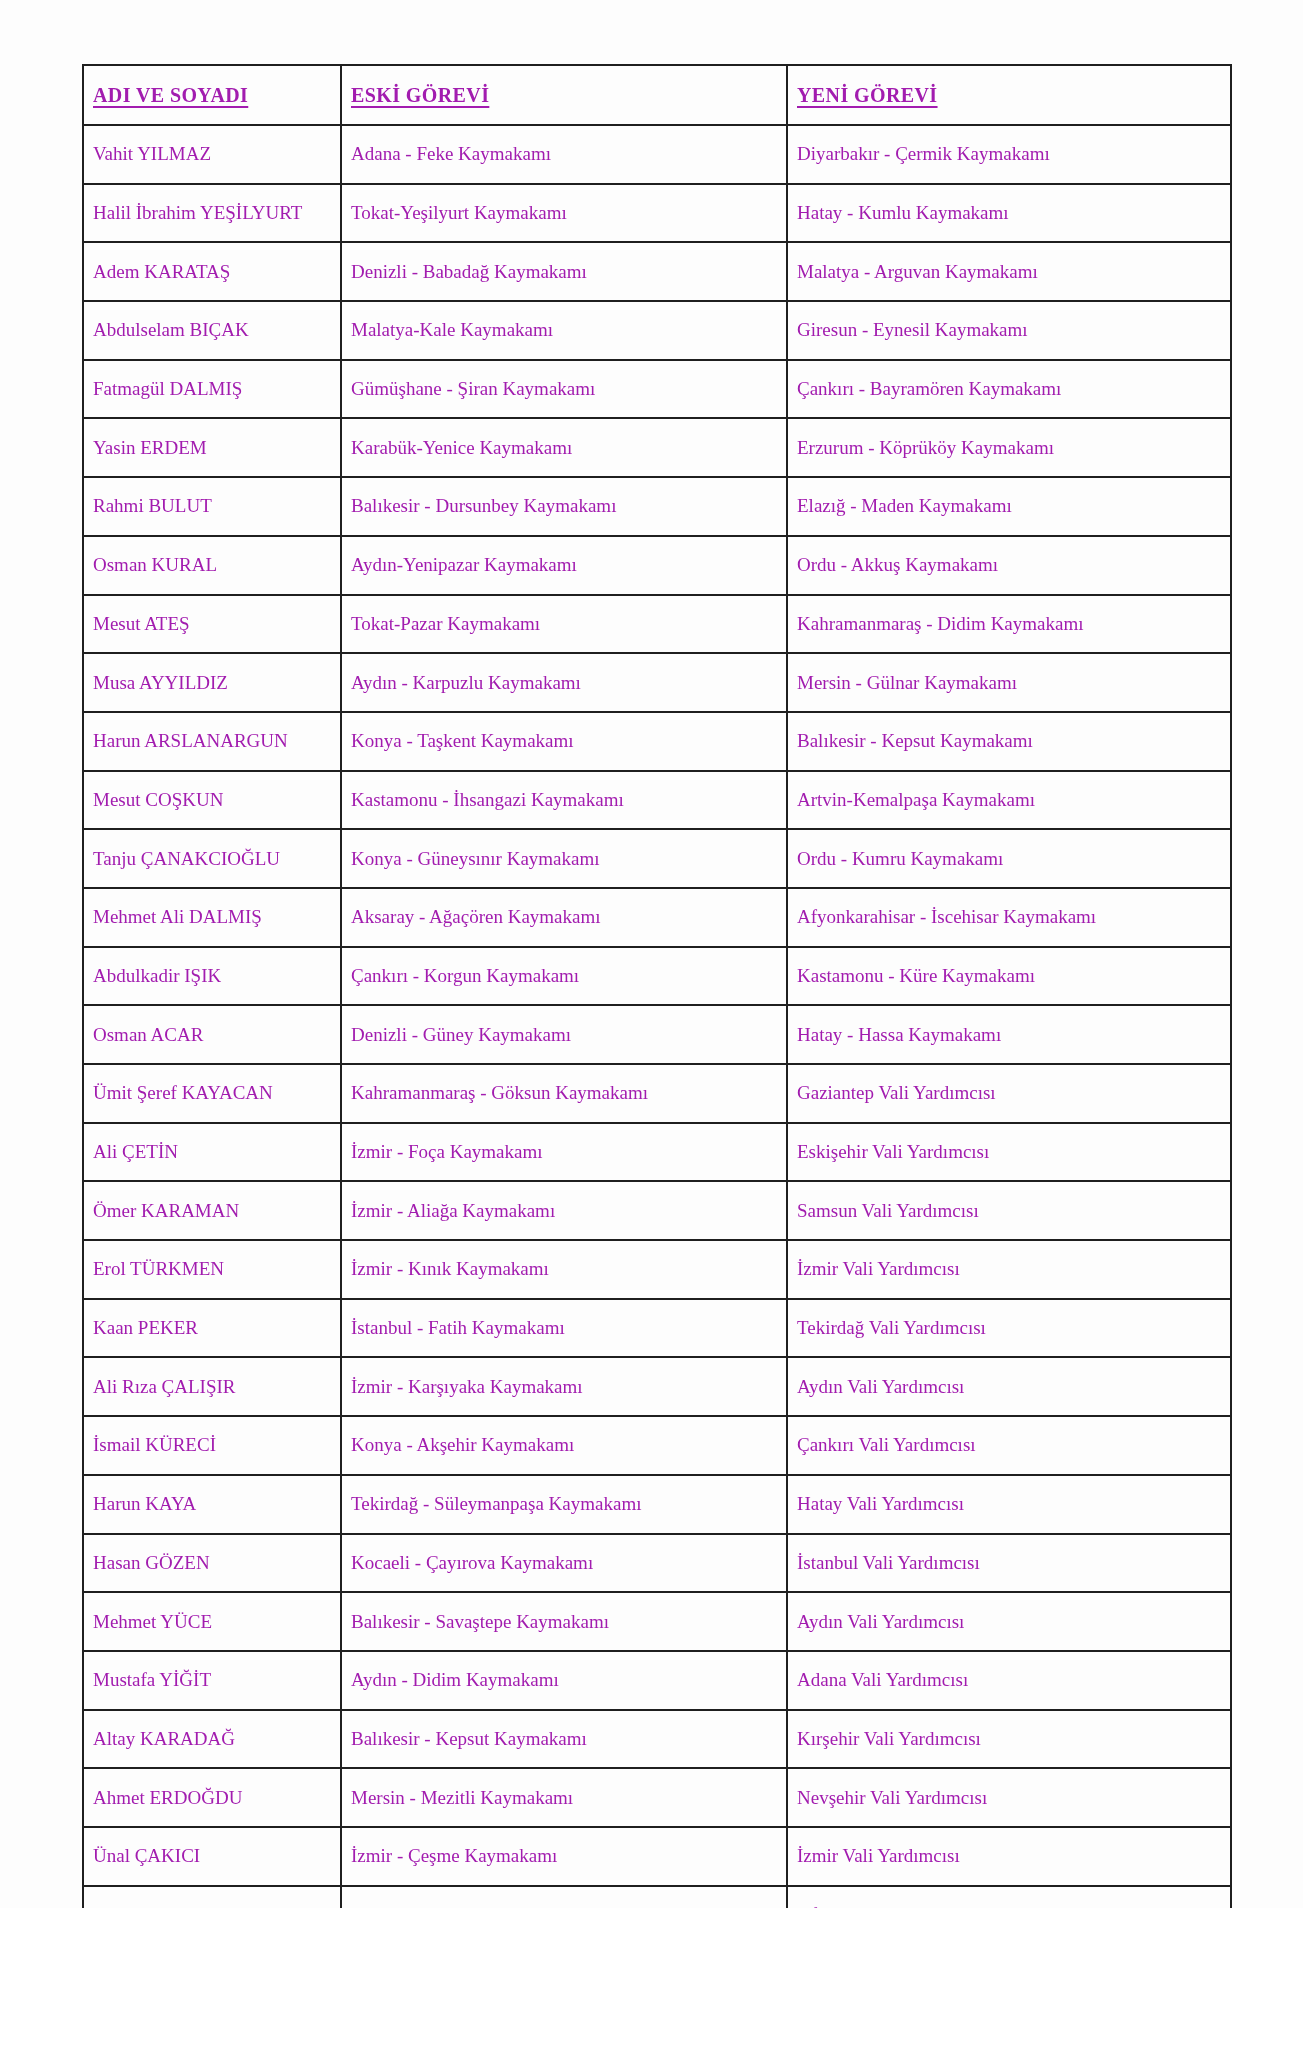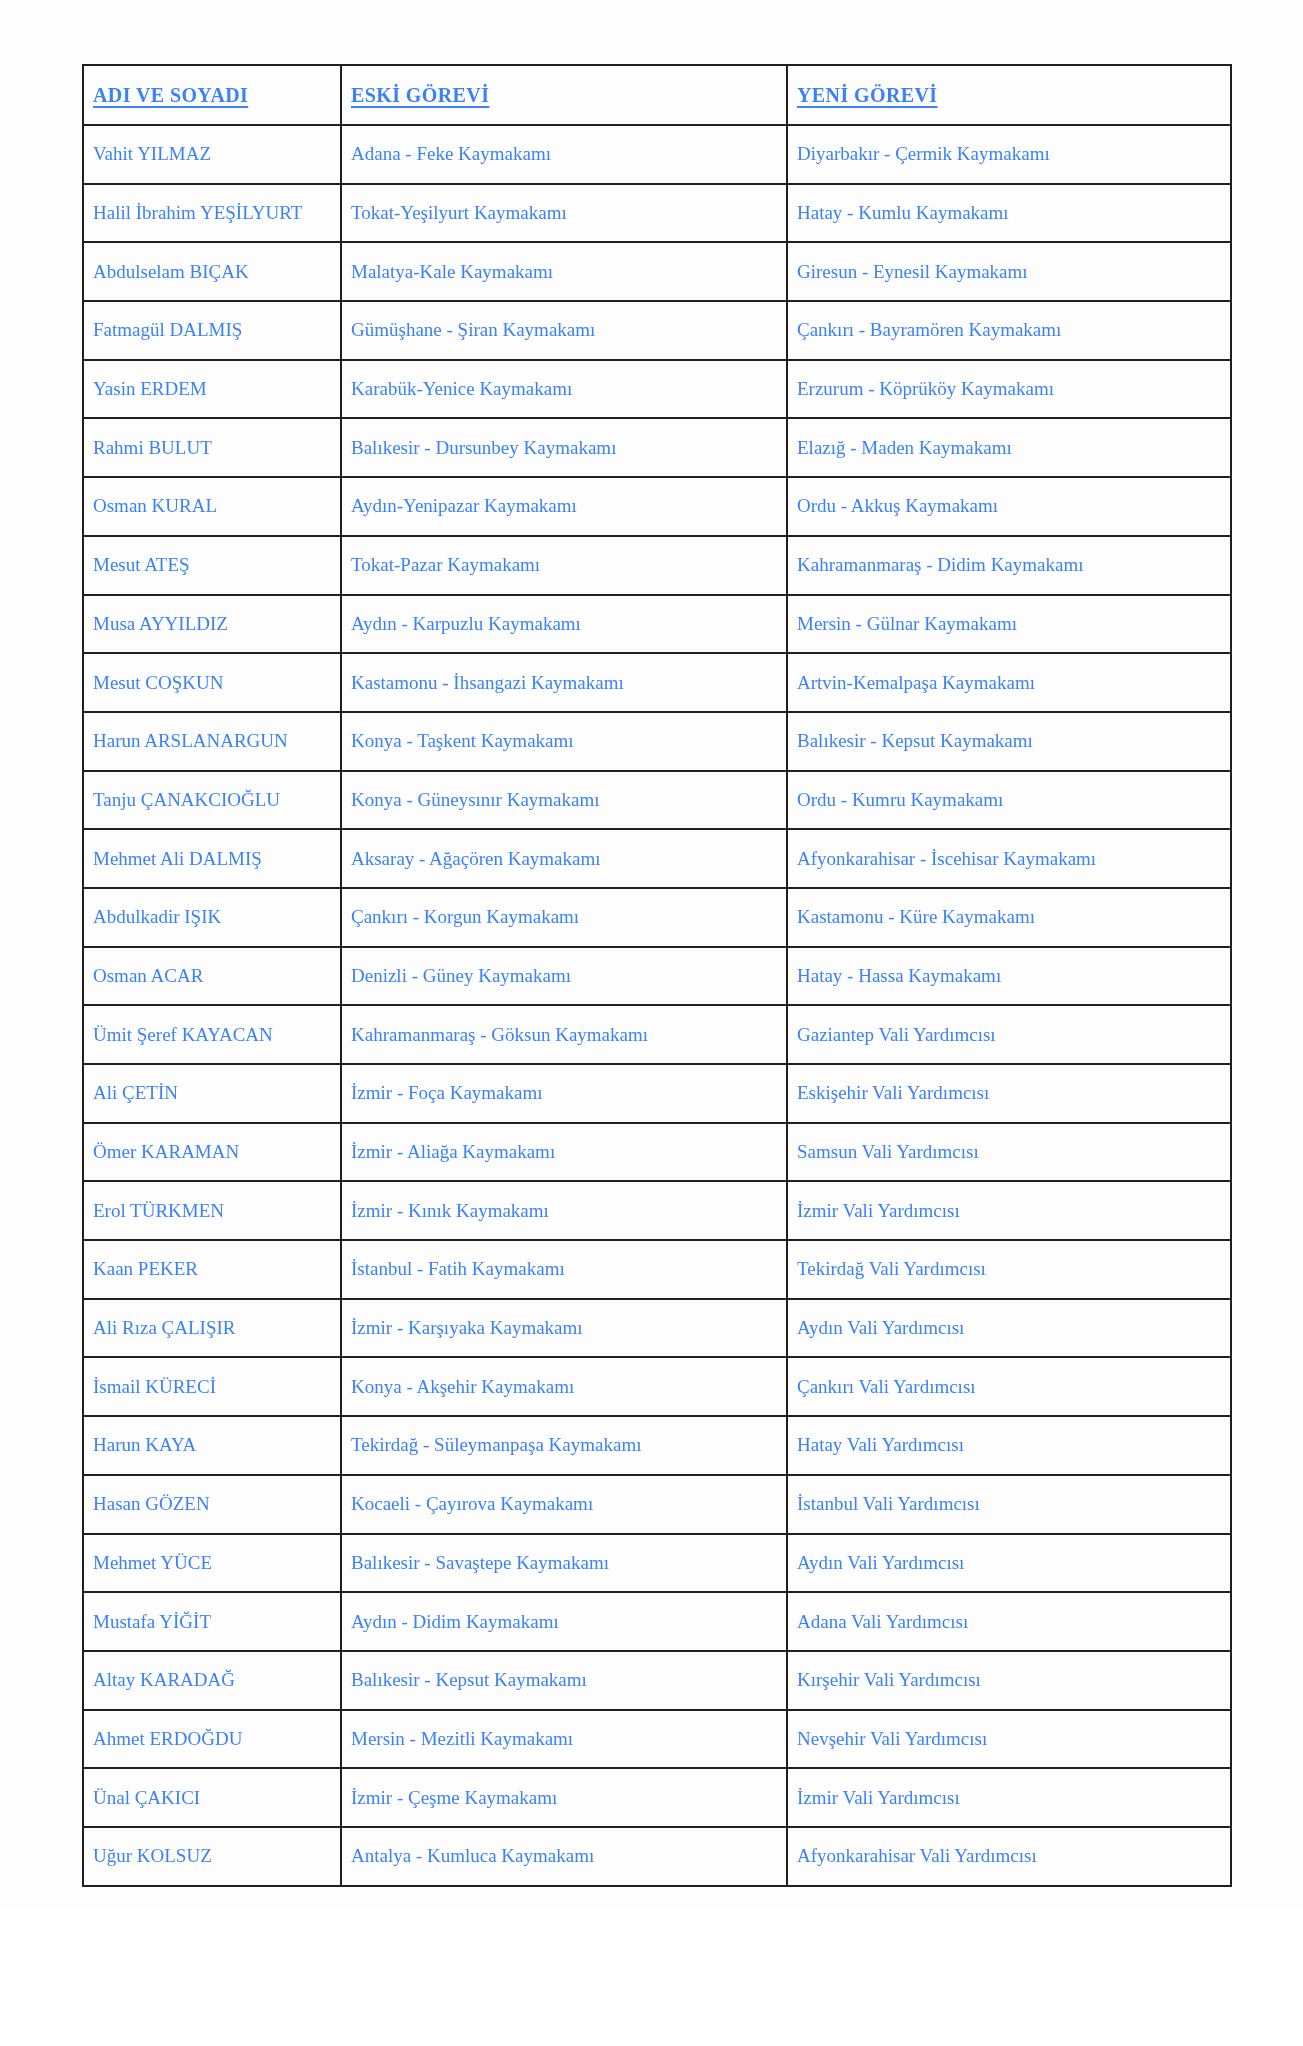--- a/index.html
+++ b/index.html
@@ -6,21 +6,21 @@
     margin: 0;
     padding: 0;
     background: #ffffff;
   }
   .page {
     position: relative;
     width: 1303px;
     height: 1908px;
     background: #fdfdfd;
     font-family: "Liberation Serif", "DejaVu Serif", serif;
-    color: #3b82f6;
+    color: #a21caf;
     overflow: hidden;
   }
   table.appointments {
     position: absolute;
     left: 82px;
     top: 64px;
     width: 1148px;
     border-collapse: collapse;
     table-layout: fixed;
     background: #fdfdfd;
@@ -78,20 +78,25 @@
           <td>Vahit YILMAZ</td>
           <td>Adana - Feke Kaymakamı</td>
           <td>Diyarbakır - Çermik Kaymakamı</td>
         </tr>
         <tr>
           <td>Halil İbrahim YEŞİLYURT</td>
           <td>Tokat-Yeşilyurt Kaymakamı</td>
           <td>Hatay - Kumlu Kaymakamı</td>
         </tr>
         <tr>
+          <td>Adem KARATAŞ</td>
+          <td>Denizli - Babadağ Kaymakamı</td>
+          <td>Malatya - Arguvan Kaymakamı</td>
+        </tr>
+        <tr>
           <td>Abdulselam BIÇAK</td>
           <td>Malatya-Kale Kaymakamı</td>
           <td>Giresun - Eynesil Kaymakamı</td>
         </tr>
         <tr>
           <td>Fatmagül DALMIŞ</td>
           <td>Gümüşhane - Şiran Kaymakamı</td>
           <td>Çankırı - Bayramören Kaymakamı</td>
         </tr>
         <tr>
@@ -113,28 +118,28 @@
           <td>Mesut ATEŞ</td>
           <td>Tokat-Pazar Kaymakamı</td>
           <td>Kahramanmaraş - Didim Kaymakamı</td>
         </tr>
         <tr>
           <td>Musa AYYILDIZ</td>
           <td>Aydın - Karpuzlu Kaymakamı</td>
           <td>Mersin - Gülnar Kaymakamı</td>
         </tr>
         <tr>
+          <td>Harun ARSLANARGUN</td>
+          <td>Konya - Taşkent Kaymakamı</td>
+          <td>Balıkesir - Kepsut Kaymakamı</td>
+        </tr>
+        <tr>
           <td>Mesut COŞKUN</td>
           <td>Kastamonu - İhsangazi Kaymakamı</td>
           <td>Artvin-Kemalpaşa Kaymakamı</td>
-        </tr>
-        <tr>
-          <td>Harun ARSLANARGUN</td>
-          <td>Konya - Taşkent Kaymakamı</td>
-          <td>Balıkesir - Kepsut Kaymakamı</td>
         </tr>
         <tr>
           <td>Tanju ÇANAKCIOĞLU</td>
           <td>Konya - Güneysınır Kaymakamı</td>
           <td>Ordu - Kumru Kaymakamı</td>
         </tr>
         <tr>
           <td>Mehmet Ali DALMIŞ</td>
           <td>Aksaray - Ağaçören Kaymakamı</td>
           <td>Afyonkarahisar - İscehisar Kaymakamı</td>

